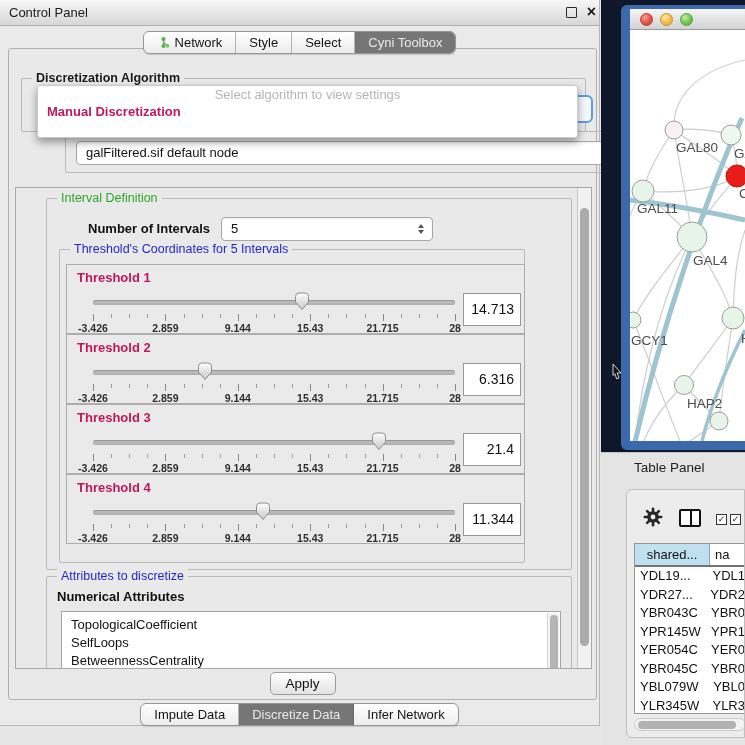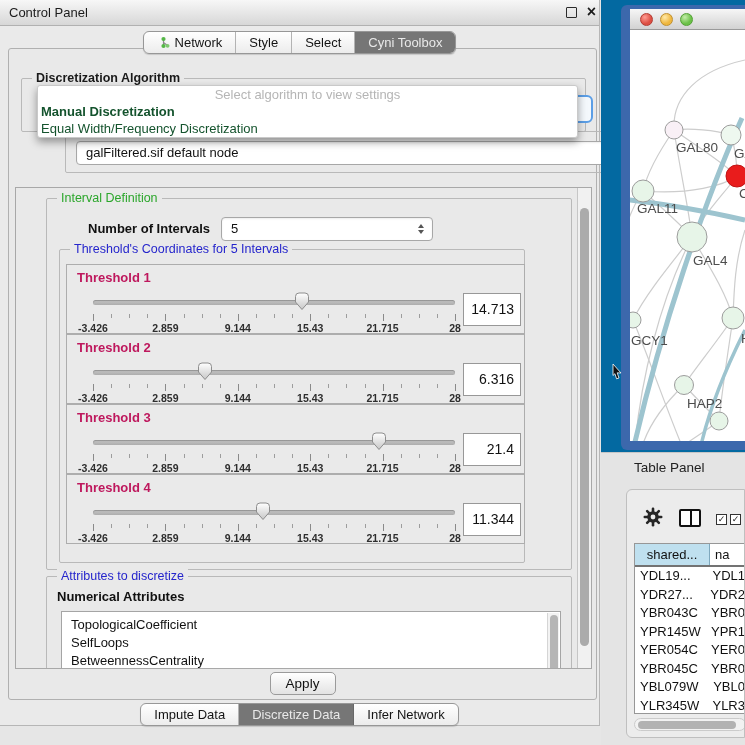--- a/index.html
+++ b/index.html
@@ -44,21 +44,21 @@
   .spin i{display:block;width:0;height:0;border-left:3.5px solid transparent;border-right:3.5px solid transparent;}
   .spin .up{border-bottom:4px solid #555;} .spin .down{border-top:4px solid #555;}
 
   
   #algo-group{left:12px;top:29px;width:565px;height:54px;}
   #algo-combo-sliver{position:absolute;left:558px;top:46px;width:26px;height:28px;background:#f4f8fc;
                      border:2.5px solid #5b9ee6;border-radius:6px;z-index:5;}
   #algo-popup{position:absolute;left:28px;top:36px;width:541px;height:53px;background:#fff;z-index:50;
               border:1px solid #c9c9c9;border-radius:3px;box-shadow:0 4px 9px rgba(0,0,0,.38);padding-top:1px;}
   #algo-popup .ph{font-size:13px;color:#b5b5b5;text-align:center;height:16px;line-height:16px;}
-  #algo-popup .pi{font-size:13px;color:#14532d;height:17px;line-height:17px;padding-left:3px;white-space:nowrap;}
+  #algo-popup .pi{font-size:13px;color:#be185d;height:17px;line-height:17px;padding-left:9px;white-space:nowrap;}
   #algo-popup .pi.sel{font-weight:bold;}
 
   #tabledata-group{left:12px;top:82px;width:565px;height:42px;margin-left:44px;}
 
   
   #scroll-area{position:absolute;left:6px;top:138px;width:577px;height:482px;border:1px solid #a8a8a8;
                background:#e9e9e9;overflow:hidden;}
   .vscroll{position:absolute;top:0;right:0;width:14px;height:100%;background:#f1f1f1;border-left:1px solid #c6c6c6;}
   .vscroll .vthumb{position:absolute;left:2px;width:9px;border-radius:5px;background:#ababab;}
 
@@ -84,21 +84,21 @@
   #attr-list{position:absolute;left:14px;top:34px;width:500px;height:84px;background:#fff;border:1px solid #a5a5a5;padding-top:4px;}
   #attr-list .li{font-size:13px;color:#111;line-height:18px;padding-left:9px;white-space:nowrap;}
   #attr-list .lscroll{position:absolute;right:1px;top:1px;width:12px;height:80px;background:#f3f3f3;border-left:1px solid #d5d5d5;}
   #attr-list .lthumb{position:absolute;left:2px;top:2px;width:8px;height:72px;border-radius:4px;background:#b5b5b5;}
 
   .apply-btn{position:absolute;left:50%;top:623px;transform:translateX(-50%);width:66px;height:23px;
              background:linear-gradient(#ffffff,#e3e3e3);border:1px solid #9b9b9b;border-radius:5px;
              font-size:13.5px;color:#111;text-align:center;line-height:21px;}
 
   
-  #right-top{position:absolute;left:601px;top:0;width:144px;height:452px;background:#0369a1;}
+  #right-top{position:absolute;left:601px;top:0;width:144px;height:452px;background:#0f172a;}
   #right-bottom{position:absolute;left:601px;top:452px;width:144px;height:293px;background:#e4e4e4;border-top:1px solid #c6c6c6;padding-left:8px;}
 
   #net-window{position:absolute;left:20px;top:5px;width:124px;height:445px;background:#3c68ac;border-radius:6px 0 0 6px;overflow:hidden;}
   #net-titlebar{position:absolute;left:9px;top:4px;right:0;height:21px;background:linear-gradient(#f6f6f6,#d2d2d2);border-bottom:1px solid #9a9a9a;}
   .tl{position:absolute;top:4px;width:13px;height:13px;border-radius:50%;}
   .tl.red{left:10px;background:radial-gradient(circle at 35% 30%,#ff9d93,#dd4f43 60%);border:1px solid #b23b32;}
   .tl.yellow{left:30px;background:radial-gradient(circle at 35% 30%,#ffe9a8,#efb73f 60%);border:1px solid #c0902f;}
   .tl.green{left:50px;background:radial-gradient(circle at 35% 30%,#c4eda9,#6bc148 60%);border:1px solid #53a035;}
   #net-canvas{position:absolute;left:9px;top:25px;right:0;bottom:9px;background:#fff;overflow:hidden;}
 
@@ -169,21 +169,20 @@
   <div id="content-box">
 
     <div class="group" id="algo-group">
       <span class="gtitle bold">Discretization Algorithm</span>
     </div>
     <div id="algo-combo-sliver"></div>
 
     <div id="algo-popup">
       <div class="ph">Select algorithm to view settings</div>
       <div class="pi sel">Manual Discretization</div>
-      <div class="pi">Equal Width/Frequency Discretization</div>
     </div>
 
     <div class="group" id="tabledata-group">
       <span class="gtitle bold">Table Data</span>
       <div class="combo" style="left:10px;top:9px;right:10px;">
         <span>galFiltered.sif default node</span>
         <span class="spin">
             <i class="up"></i>
             <i class="down"></i>
           </span>

